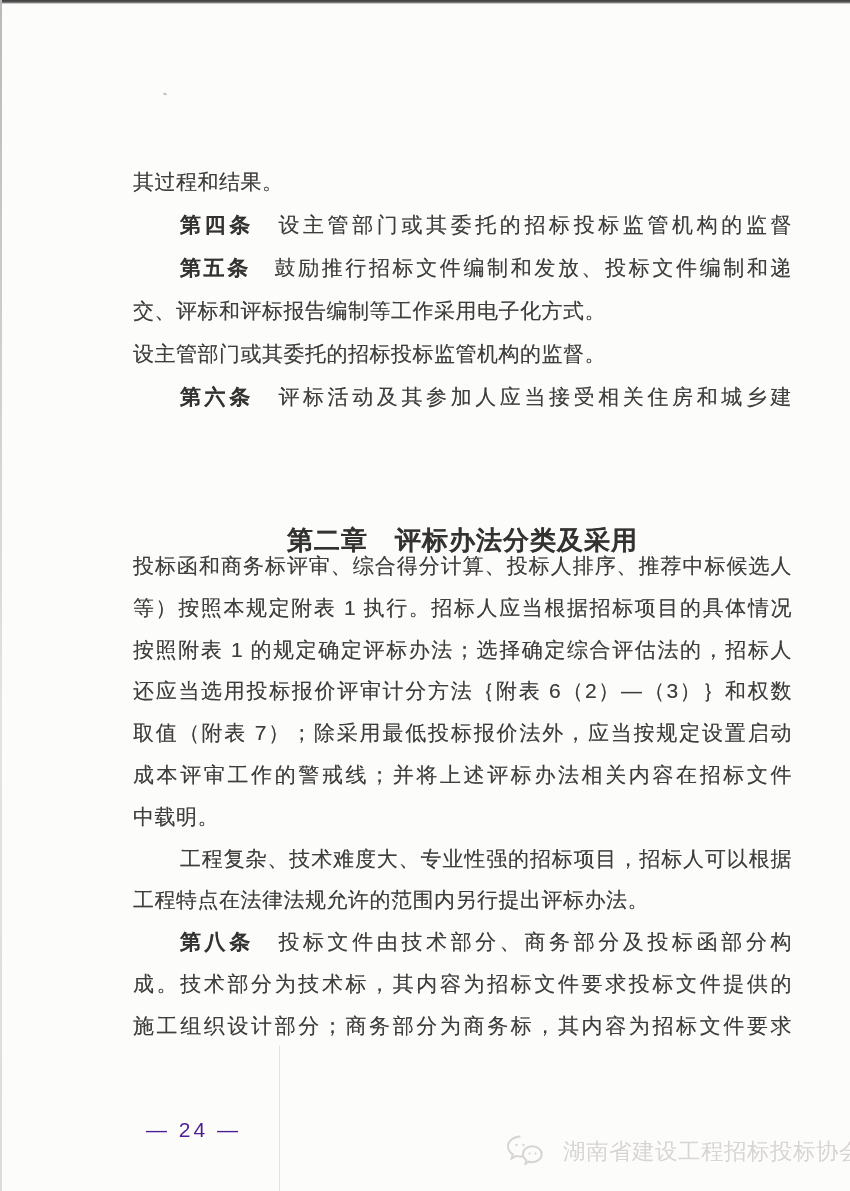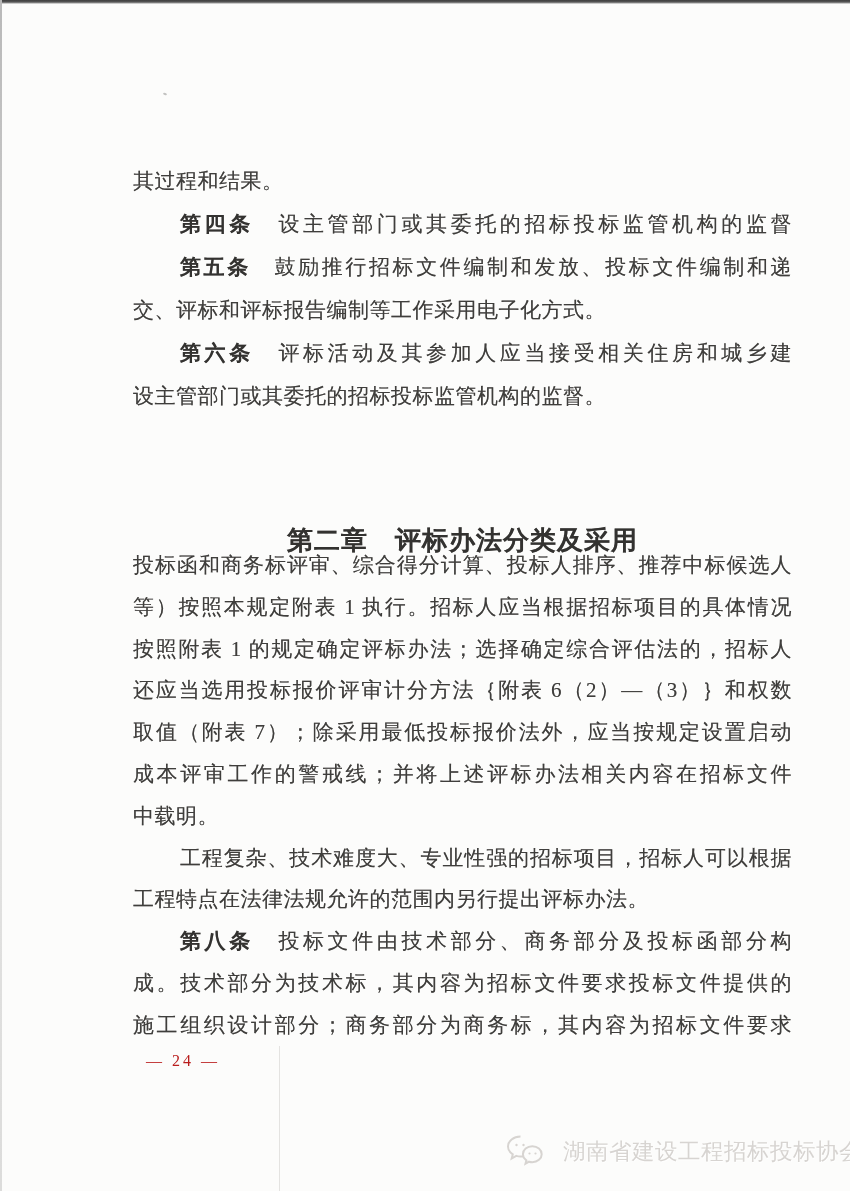--- a/index.html
+++ b/index.html
@@ -3,21 +3,21 @@
 <meta charset="utf-8">
 <style>
   html, body { margin: 0; padding: 0; background: #e9e9e9; }
   .page {
     position: relative;
     width: 850px;
     height: 1191px;
     margin: 0 auto;
     background: #fcfcfb;
     overflow: hidden;
-    font-family: Liberation Serif, serif;
+    font-family: Liberation Sans, sans-serif;
     color: #3f3e3c;
   }
   
   .scan-top {
     position: absolute; left: 0; top: 0; width: 850px; height: 4px;
     background: linear-gradient(to bottom, #3e3e3e 0, #575757 2px, #9a9a9a 3px, rgba(255,255,255,0) 4px);
   }
   .scan-left {
     position: absolute; left: 0; top: 0; width: 2px; height: 1191px;
     background: linear-gradient(to bottom, #b9b9b9 0, #cfcfcf 30%, #e3e3e2 60%, #dcdcdb 100%);
@@ -48,24 +48,24 @@
     text-align: center;
     font-size: 26px;
     font-weight: bold;
     color: #333230;
     letter-spacing: 1px;
     text-shadow: 0 0 0.5px rgba(55,53,51,0.6);
     margin-top: 24px;
   }
 
   .pagenum {
-    position: absolute; left: 146px; top: 1052px;
-    font-size: 16px;
+    position: absolute; left: 146px; top: 1118px;
+    font-size: 21px;
     letter-spacing: 3px;
-    color: #b91c1c;
+    color: #4c1d95;
   }
 
   .watermark {
     position: absolute; left: 506px; top: 1134px;
     display: flex; align-items: center; gap: 19px;
     color: #d7d4d1;
     font-size: 22.5px;
     letter-spacing: 0.5px;
     text-shadow: 0.6px 0.6px 0 #ffffff;
     white-space: nowrap;
@@ -80,22 +80,22 @@
   <div class="scan-top"></div>
   <div class="scan-left"></div>
   <div class="scan-fold"></div>
   <div class="speck"></div>
 
   <div class="block block-top">
     <div class="ln"><b></b><span>其过程和结果。</span></div>
     <div class="ln j ind"><b>第四条</b><span>　设主管部门或其委托的招标投标监管机构的监督</span></div>
     <div class="ln j ind"><b>第五条</b><span>　鼓励推行招标文件编制和发放、投标文件编制和递</span></div>
     <div class="ln"><b></b><span>交、评标和评标报告编制等工作采用电子化方式。</span></div>
+    <div class="ln"><b></b><span>设主管部门或其委托的招标投标监管机构的监督。</span></div>
     <div class="ln j ind"><b>第六条</b><span>　评标活动及其参加人应当接受相关住房和城乡建</span></div>
-    <div class="ln"><b></b><span>设主管部门或其委托的招标投标监管机构的监督。</span></div>
   </div>
 
   <div class="chapter">第二章　评标办法分类及采用</div>
 
   <div class="block block-bottom">
     <div class="ln j"><b></b><span>投标函和商务标评审、综合得分计算、投标人排序、推荐中标候选人</span></div>
     <div class="ln j"><b></b><span>等）按照本规定附表 1 执行。招标人应当根据招标项目的具体情况</span></div>
     <div class="ln j"><b></b><span>按照附表 1 的规定确定评标办法；选择确定综合评估法的，招标人</span></div>
     <div class="ln j"><b></b><span>还应当选用投标报价评审计分方法｛附表 6（2）—（3）｝和权数</span></div>
     <div class="ln j"><b></b><span>取值（附表 7）；除采用最低投标报价法外，应当按规定设置启动</span></div>

